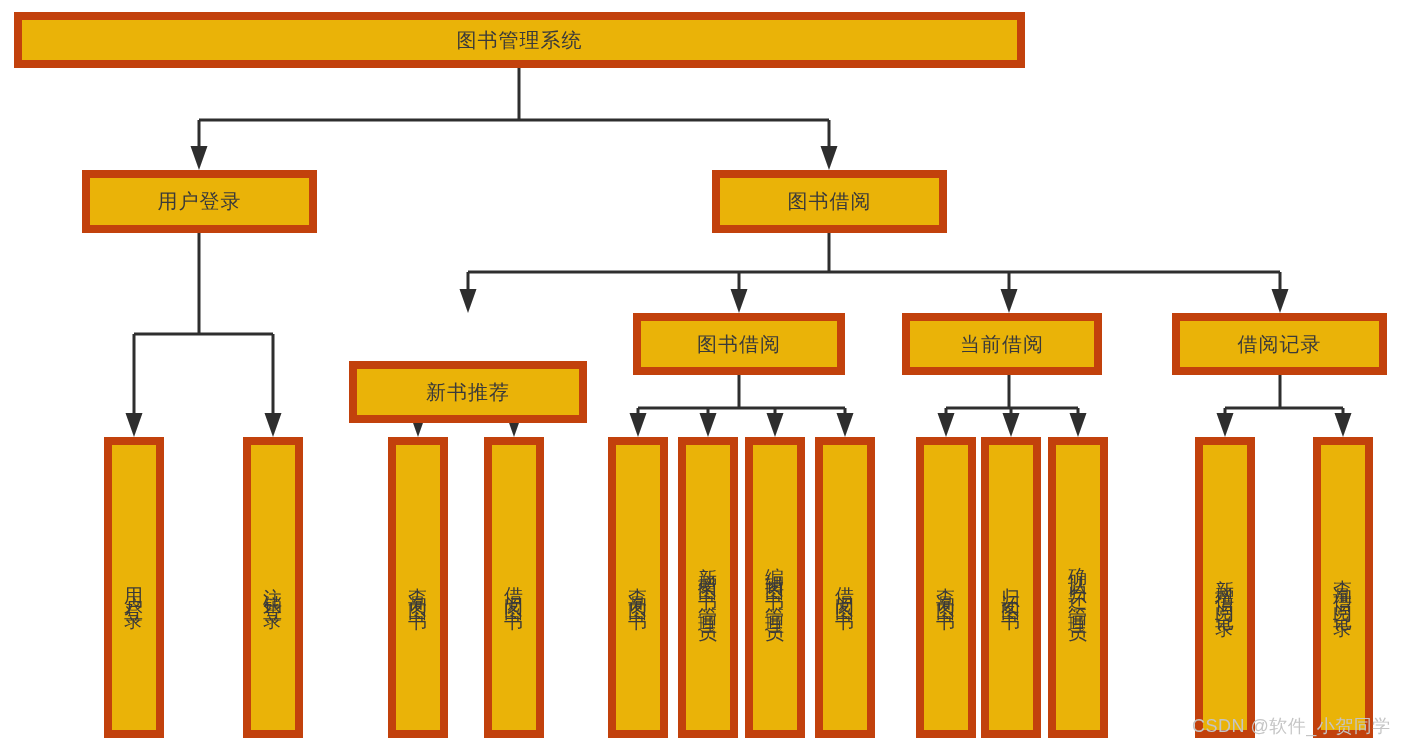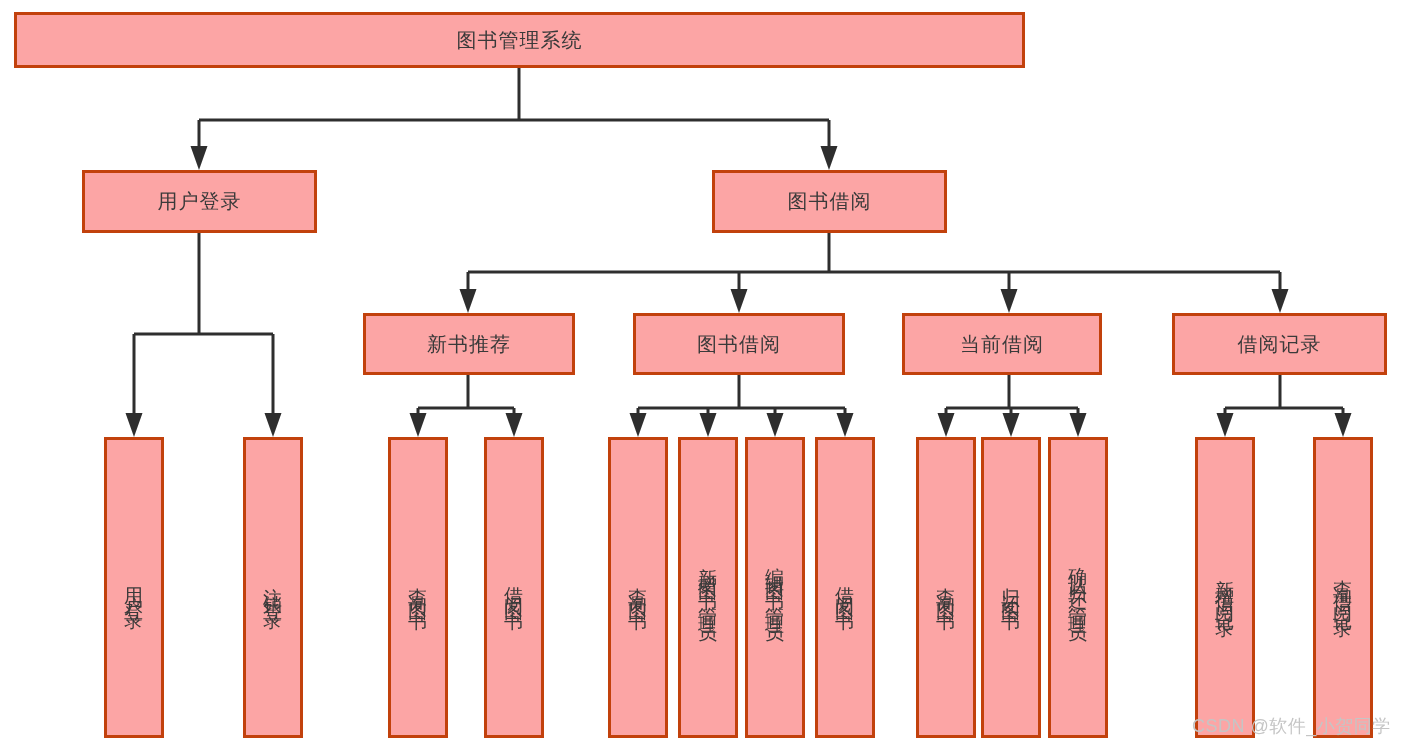--- a/index.html
+++ b/index.html
@@ -17,22 +17,22 @@
   }
   #wires {
     position: absolute;
     left: 0; top: 0;
     width: 1405px; height: 747px;
     z-index: 1;
   }
   .box {
     position: absolute;
     box-sizing: border-box;
-    border: 3px solid #c2410c;
-    background: #fca5a5;
+    border: 8px solid #c2410c;
+    background: #eab308;
     display: flex;
     align-items: center;
     justify-content: center;
     color: #3a3a3a;
     z-index: 2;
   }
   .hbox { font-size: 20px; letter-spacing: 1px; }
   .root  { left: 14px;  top: 12px;  width: 1011px; height: 56px; }
   .lvl2  { top: 170px; width: 235px; height: 63px; }
   .lvl3  { top: 313px; height: 62px; }
@@ -105,21 +105,21 @@
     <span>图书管理系统</span>
   </div>
 
   <div class="box hbox lvl2" style="left:82px;">
     <span>用户登录</span>
   </div>
   <div class="box hbox lvl2" style="left:712px;">
     <span>图书借阅</span>
   </div>
 
-  <div class="box hbox lvl3" style="left:363px;width:212px;">
+  <div class="box hbox lvl3" style="left:349px;width:238px;margin-top:48px;">
     <span>新书推荐</span>
   </div>
   <div class="box hbox lvl3" style="left:633px;width:212px;">
     <span>图书借阅</span>
   </div>
   <div class="box hbox lvl3" style="left:902px;width:200px;">
     <span>当前借阅</span>
   </div>
   <div class="box hbox lvl3" style="left:1172px;width:215px;">
     <span>借阅记录</span>

